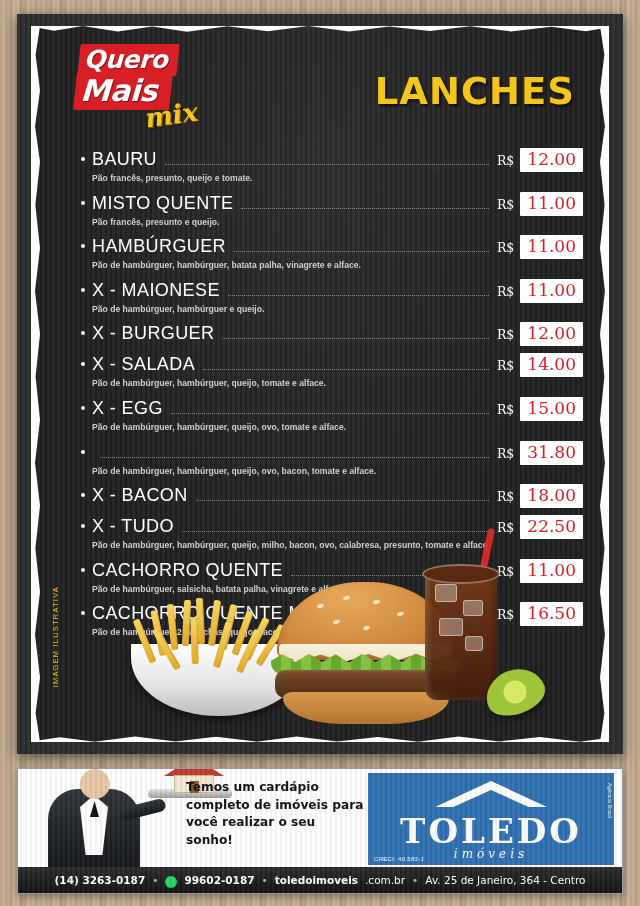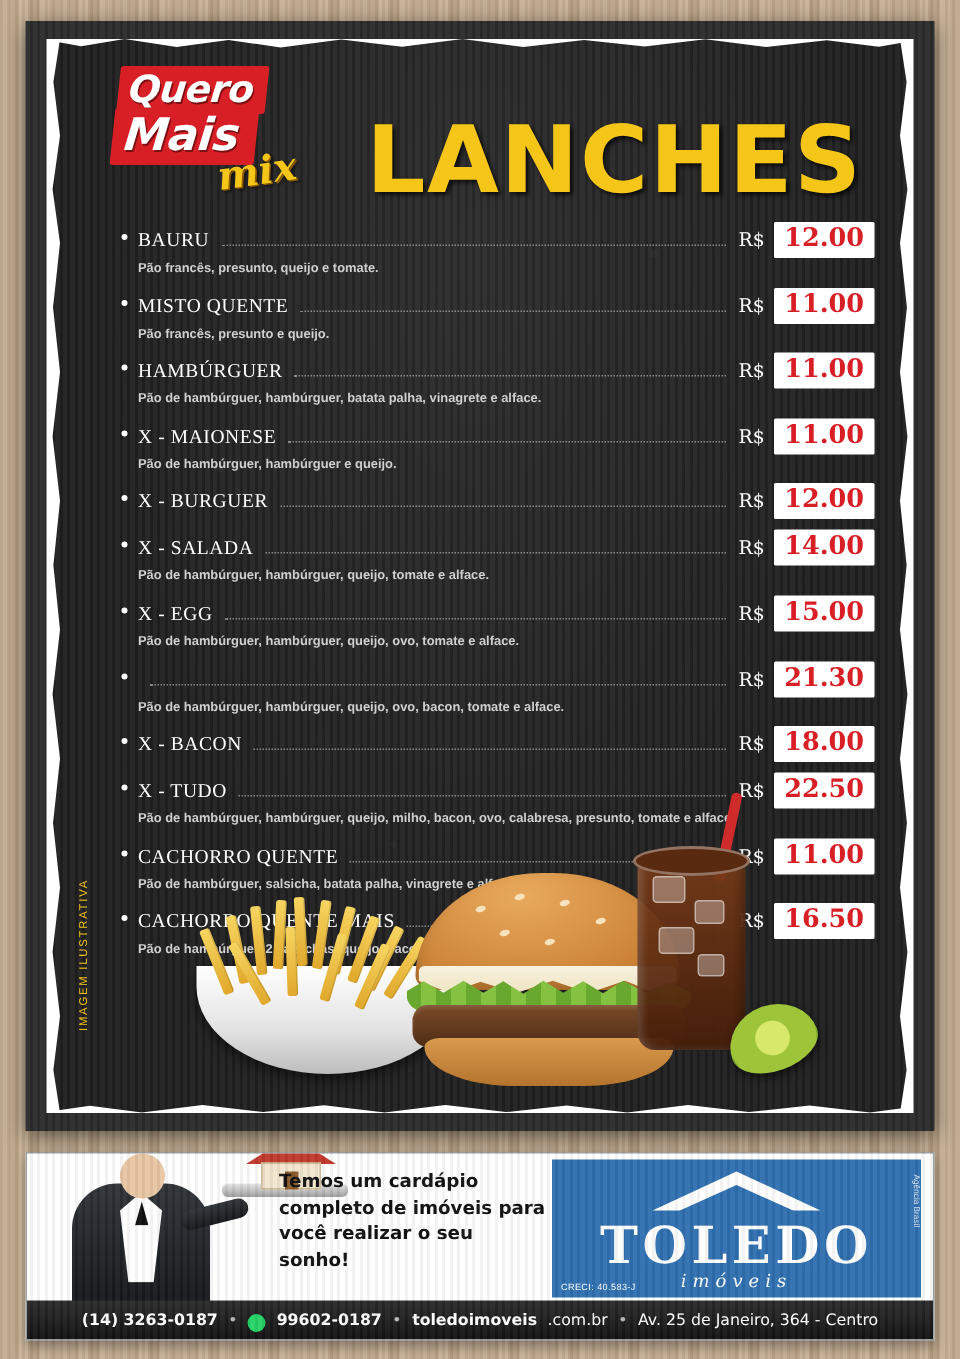--- a/index.html
+++ b/index.html
@@ -135,21 +135,21 @@
     text-shadow: 1px 1px 0 #8a5a00, 2px 2px 2px rgba(0,0,0,0.6);
   }
 
   
   .title {
     position:absolute;
     right: 34px; top: 44px;
     color:#f5c518;
     font-family:"DejaVu Sans", sans-serif;
     font-weight:bold;
-    font-size: 62px;
+    font-size: 37px;
     letter-spacing: 1px;
     text-shadow: 2px 2px 3px rgba(0,0,0,0.7);
     z-index: 5;
   }
 
   
   .items {
     position: absolute;
     left: 50px; right: 26px; top: 122px;
     z-index: 5;
@@ -158,22 +158,22 @@
   .item-top {
     display:flex; align-items: baseline;
   }
   .bullet {
     width: 4px; height: 4px; border-radius: 50%;
     background:#fff; margin-right: 7px; flex: none;
     position: relative; top: -4px;
   }
   .iname {
     color:#fff;
-    font-family:Liberation Serif, serif;
-    font-size: 13px;
+    font-family:Liberation Sans, sans-serif;
+    font-size: 18px;
     letter-spacing: 0.4px;
     white-space: nowrap;
   }
   .dots {
     flex: 1 1 auto;
     border-bottom: 1px dotted rgba(255,255,255,0.45);
     margin: 0 8px 4px 8px;
     height: 10px;
   }
   .rs {
@@ -182,21 +182,21 @@
     font-size: 12.5px;
     margin-right: 6px;
     flex: none;
   }
   .price {
     flex: none;
     background:#fff;
     color:#d91f26;
     font-family:"DejaVu Serif", serif;
     font-size: 17px;
-    font-weight: bold;
+    font-weight: normal;
     line-height: 1;
     padding: 3px 7px 4px 7px;
     min-width: 62px;
     text-align:center;
     border-radius: 1px;
   }
   .desc {
     color:#cfcfcf;
     font-size: 8.6px;
     margin-left: 11px;
@@ -545,21 +545,21 @@
             <span class="price">15.00</span>
           </div>
           <div class="desc">Pão de hambúrguer, hambúrguer, queijo, ovo, tomate e alface.</div>
         </div>
 
         <div class="item">
           <div class="item-top">
             <span class="bullet"></span>
             <span class="dots"></span>
             <span class="rs">R$</span>
-            <span class="price">21.30</span>
+            <span class="price">31.80</span>
           </div>
           <div class="desc">Pão de hambúrguer, hambúrguer, queijo, ovo, bacon, tomate e alface.</div>
         </div>
 
         <div class="item">
           <div class="item-top">
             <span class="bullet"></span>
             <span class="iname">X - BACON</span>
             <span class="dots"></span>
             <span class="rs">R$</span>

